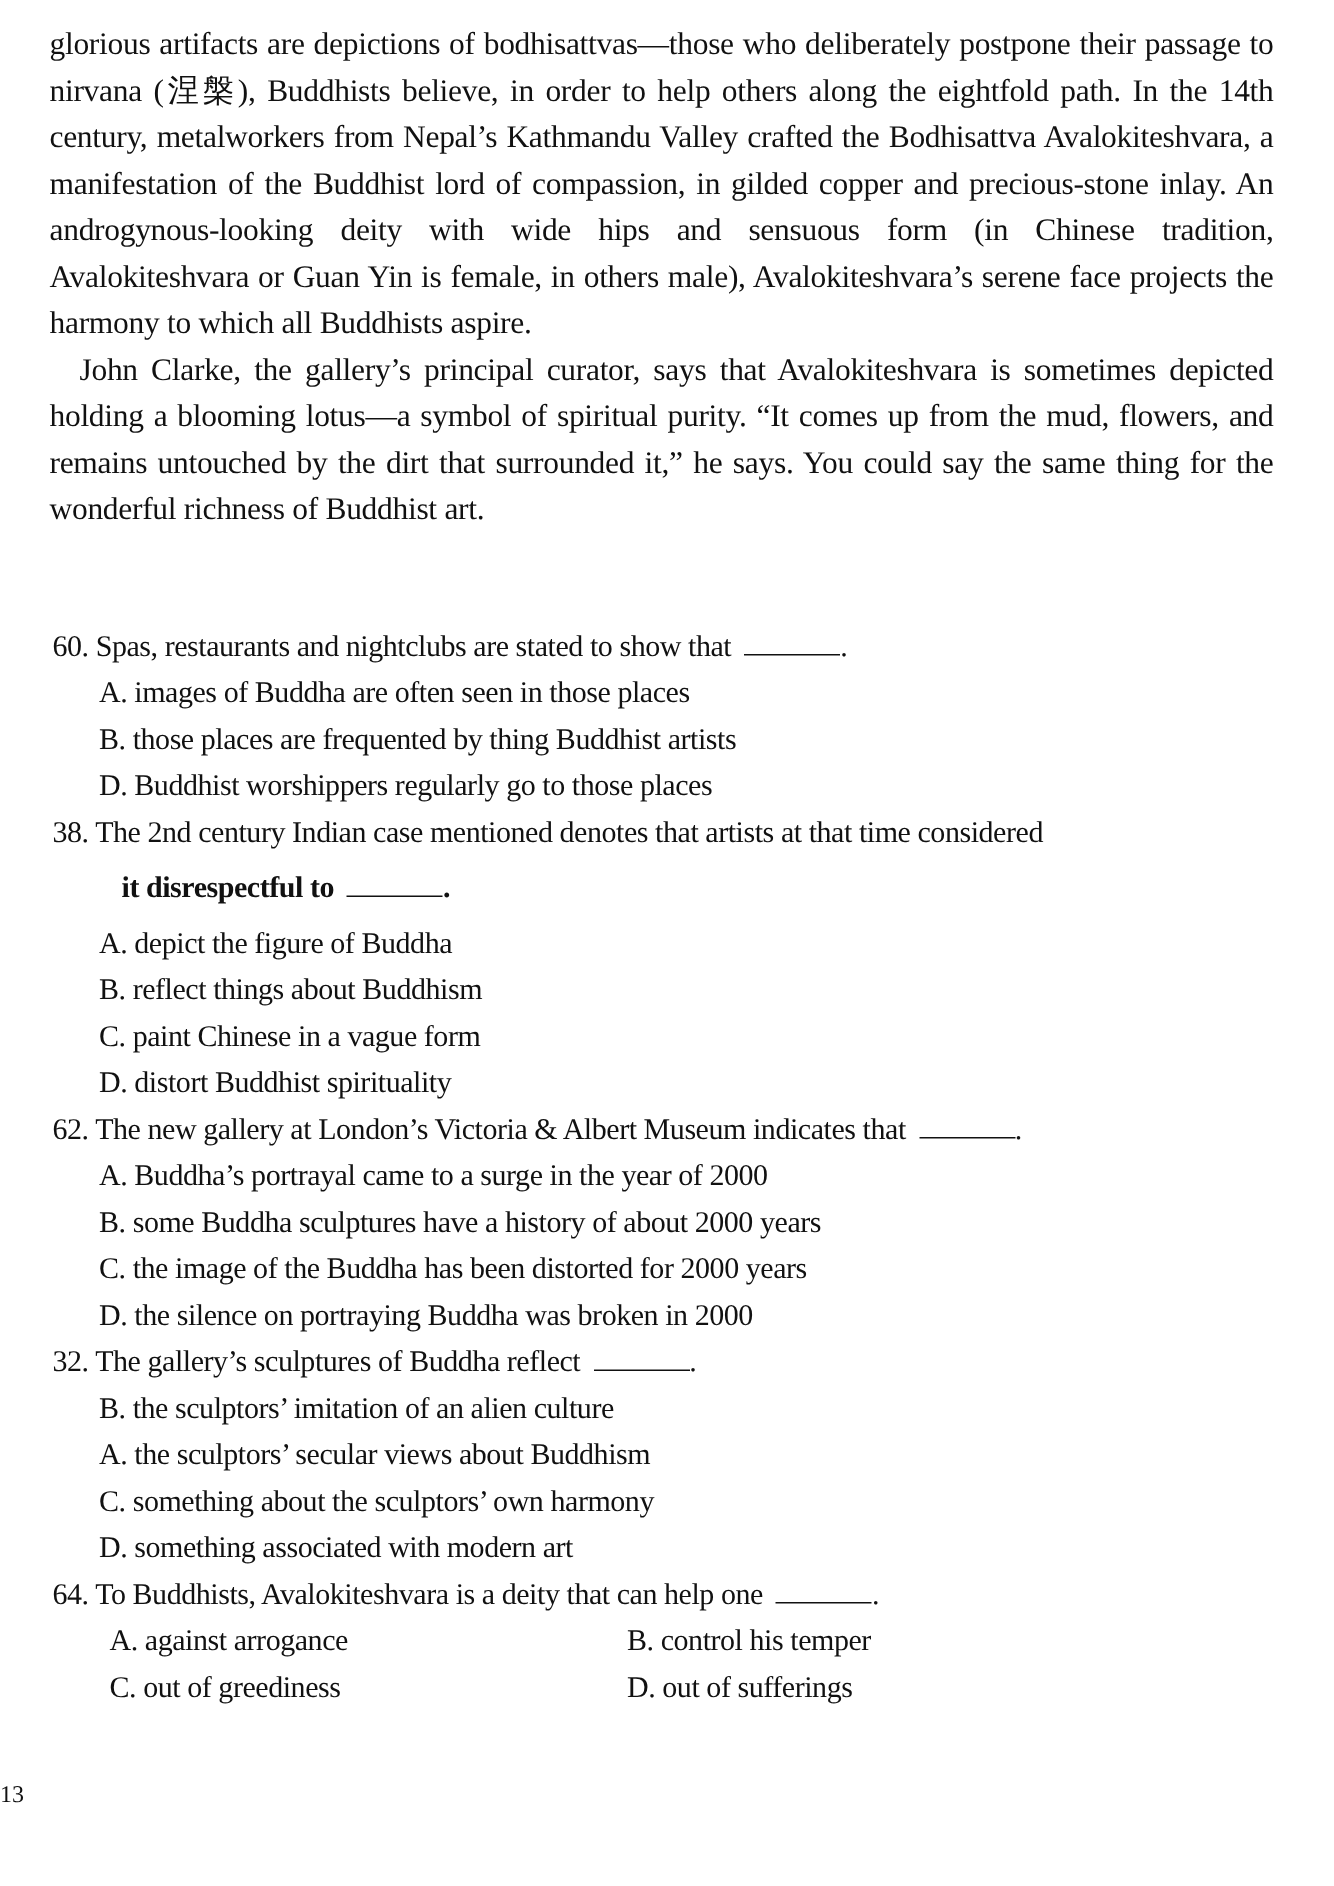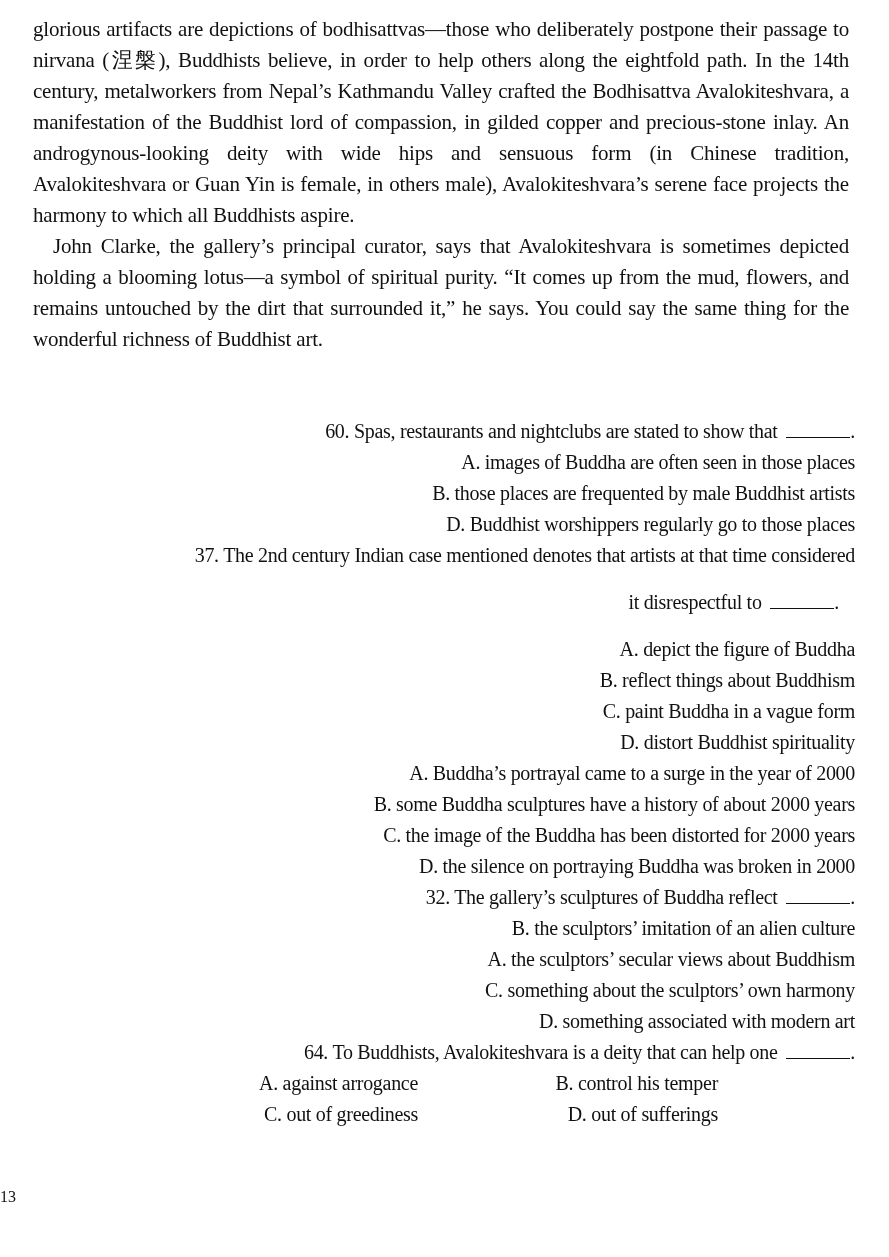--- a/index.html
+++ b/index.html
@@ -15,23 +15,23 @@
     text-align: justify;
     letter-spacing: -0.2px;
   }
   .passage p { margin: 0; }
   .passage p.indent { text-indent: 20px; }
   .questions {
     position: absolute; left: 35px; top: 416px; width: 820px;
     font-size: 20px; line-height: 31px;
     letter-spacing: -0.3px;
   }
-  .q { margin: 0; text-align: right; }
+  .q { margin: 0; }
   .stem { margin: 0; }
-  .stem-cont { margin: 16px; padding-left: 40px; }
+  .stem-cont { margin: 6px; padding-left: 40px; font-weight: bold; }
   .opt { margin: 0; padding-left: 31px; }
   .opt-grid {
     display: grid; grid-template-columns: 345px 300px; padding-left: 38px;
   }
   .blank {
     display: inline-block; width: 64px; border-bottom: 1.5px solid #111;
     height: 16px; vertical-align: baseline; margin-left: 4px;
   }
   .page-number {
     position: absolute; left: 0; width: 889px; top: 1188px;
@@ -46,34 +46,35 @@
   <div class="passage">
     <p>glorious artifacts are depictions of bodhisattvas—those who deliberately postpone their passage to nirvana (涅槃), Buddhists believe, in order to help others along the eightfold path. In the 14th century, metalworkers from Nepal’s Kathmandu Valley crafted the Bodhisattva Avalokiteshvara, a manifestation of the Buddhist lord of compassion, in gilded copper and precious-stone inlay. An androgynous-looking deity with wide hips and sensuous form (in Chinese tradition, Avalokiteshvara or Guan Yin is female, in others male), Avalokiteshvara’s serene face projects the harmony to which all Buddhists aspire.</p>
     <p class="indent">John Clarke, the gallery’s principal curator, says that Avalokiteshvara is sometimes depicted holding a blooming lotus—a symbol of spiritual purity. “It comes up from the mud, flowers, and remains untouched by the dirt that surrounded it,” he says. You could say the same thing for the wonderful richness of Buddhist art.</p>
   </div>
 
   <div class="questions">
 
     <div class="q">
       <p class="stem"><span>60. Spas, restaurants and nightclubs are stated to show that</span> <span class="blank"></span>.</p>
       <p class="opt">A. images of Buddha are often seen in those places</p>
-      <p class="opt">B. those places are frequented by male Buddhist artists</p>
+      <p class="opt">B. those places are frequented by thing Buddhist artists</p>
       <p class="opt">D. Buddhist worshippers regularly go to those places</p>
     </div>
 
     <div class="q">
-      <p class="stem">37. The 2nd century Indian case mentioned denotes that artists at that time considered</p>
+      <p class="stem">38. The 2nd century Indian case mentioned denotes that artists at that time considered</p>
       <p class="stem-cont"><span>it disrespectful to</span> <span class="blank"></span>.</p>
       <p class="opt">A. depict the figure of Buddha</p>
       <p class="opt">B. reflect things about Buddhism</p>
-      <p class="opt">C. paint Buddha in a vague form</p>
+      <p class="opt">C. paint Chinese in a vague form</p>
       <p class="opt">D. distort Buddhist spirituality</p>
     </div>
 
     <div class="q">
+      <p class="stem"><span>62. The new gallery at London’s Victoria &amp; Albert Museum indicates that</span> <span class="blank"></span>.</p>
       <p class="opt">A. Buddha’s portrayal came to a surge in the year of 2000</p>
       <p class="opt">B. some Buddha sculptures have a history of about 2000 years</p>
       <p class="opt">C. the image of the Buddha has been distorted for 2000 years</p>
       <p class="opt">D. the silence on portraying Buddha was broken in 2000</p>
     </div>
 
     <div class="q">
       <p class="stem"><span>32. The gallery’s sculptures of Buddha reflect</span> <span class="blank"></span>.</p>
       <p class="opt">B. the sculptors’ imitation of an alien culture</p>
       <p class="opt">A. the sculptors’ secular views about Buddhism</p>

